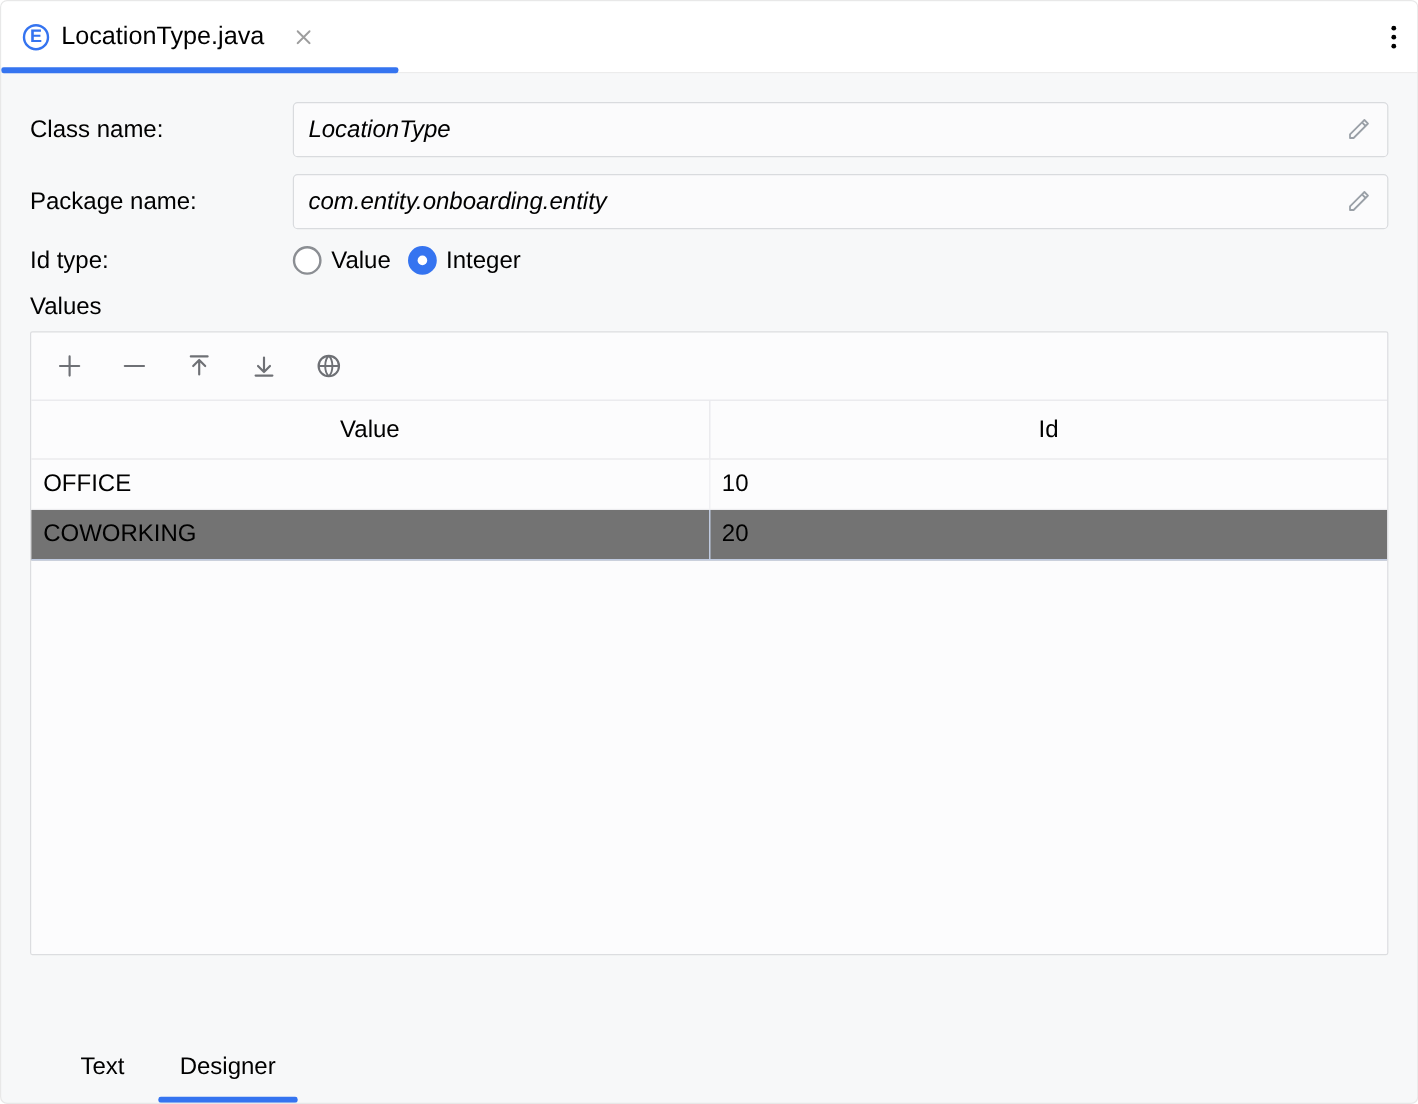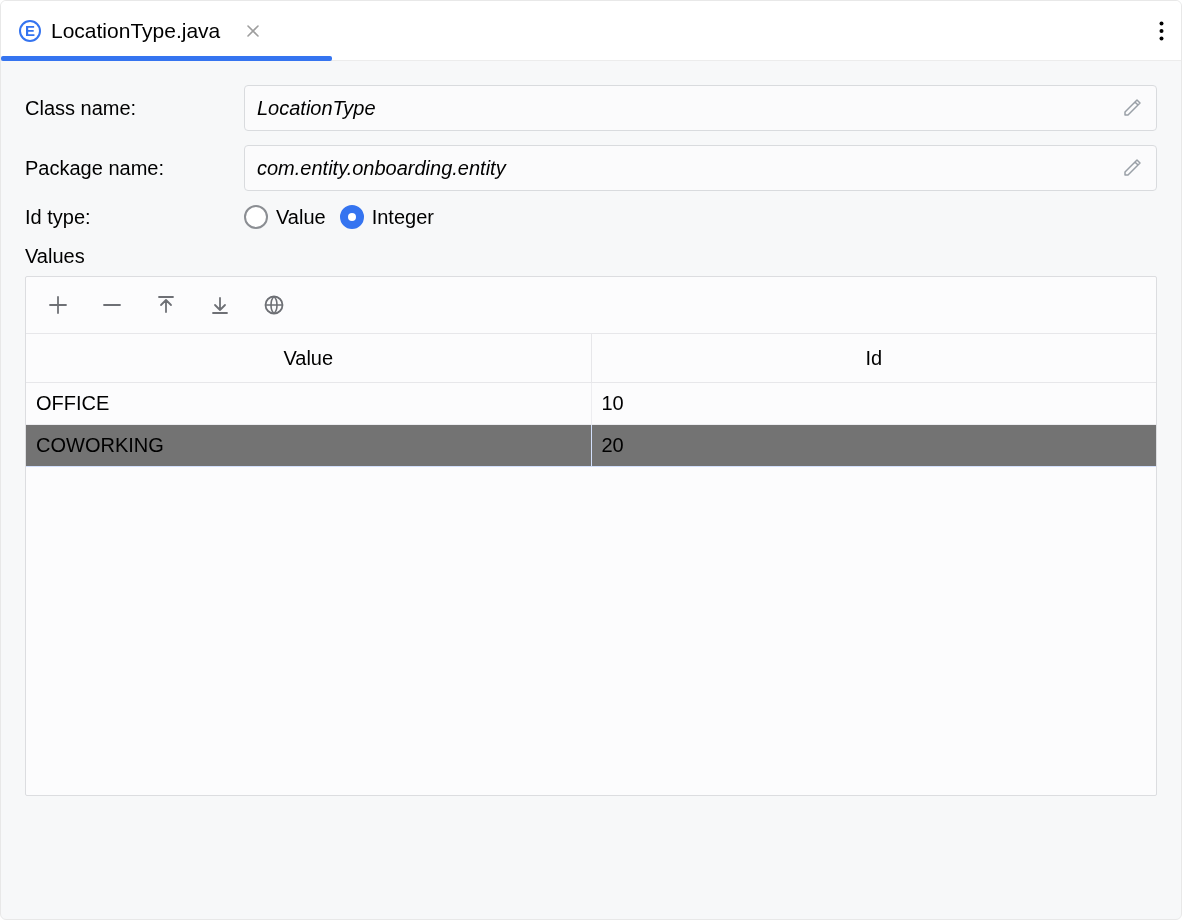--- a/index.html
+++ b/index.html
@@ -325,15 +325,23 @@
           <div class="td">OFFICE</div>
           <div class="td">10</div>
         </div>
         <div class="trow selected">
           <div class="td">COWORKING</div>
           <div class="td">20</div>
         </div>
       </div>
     </div>
 
+    <div class="bottom-tabs">
+      <div class="btab">
+        <span>Text</span>
+      </div>
+      <div class="btab active">
+        <span>Designer</span>
+      </div>
+    </div>
 
   </div>
 </div>
 
 </body></html>

